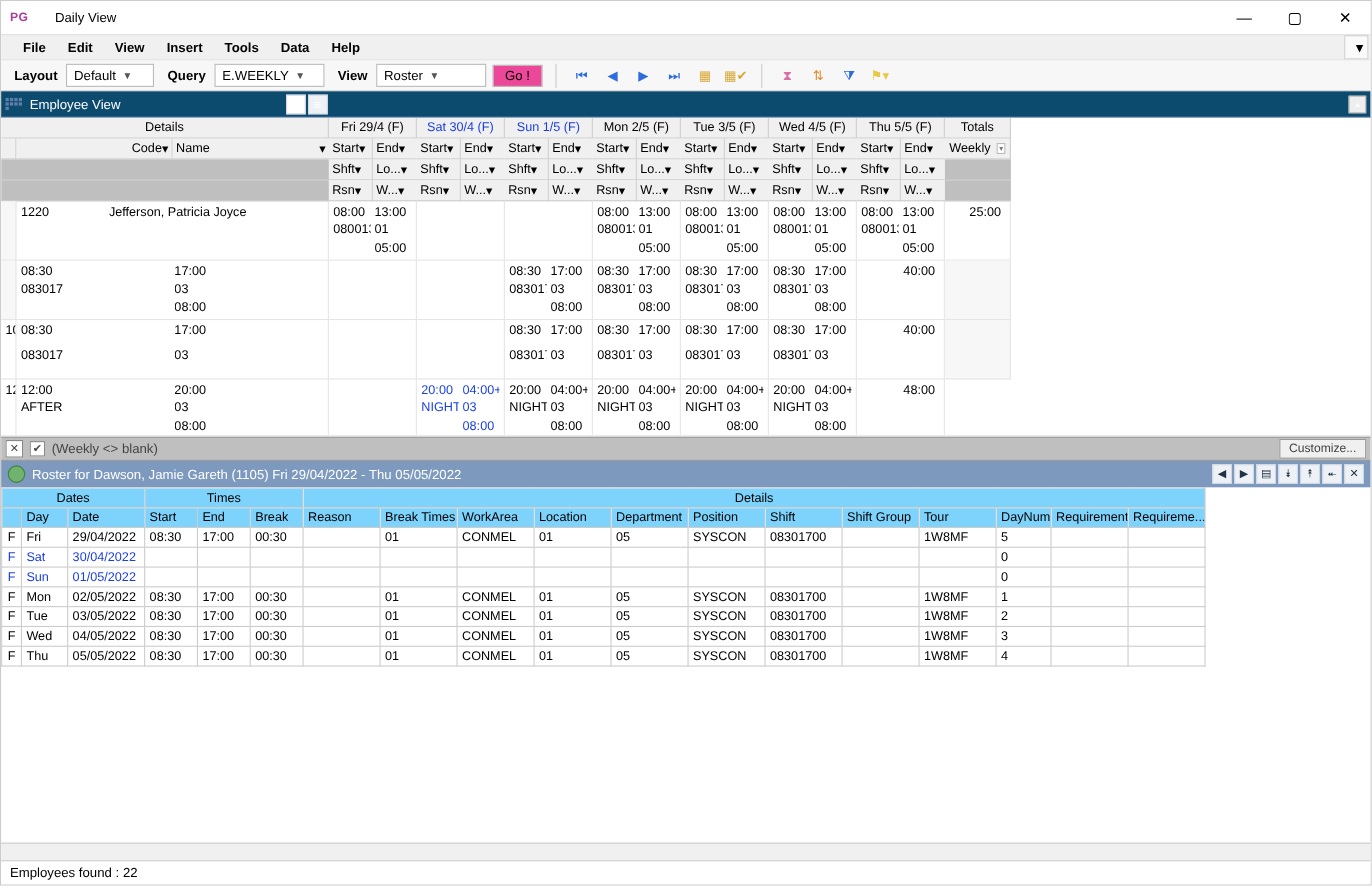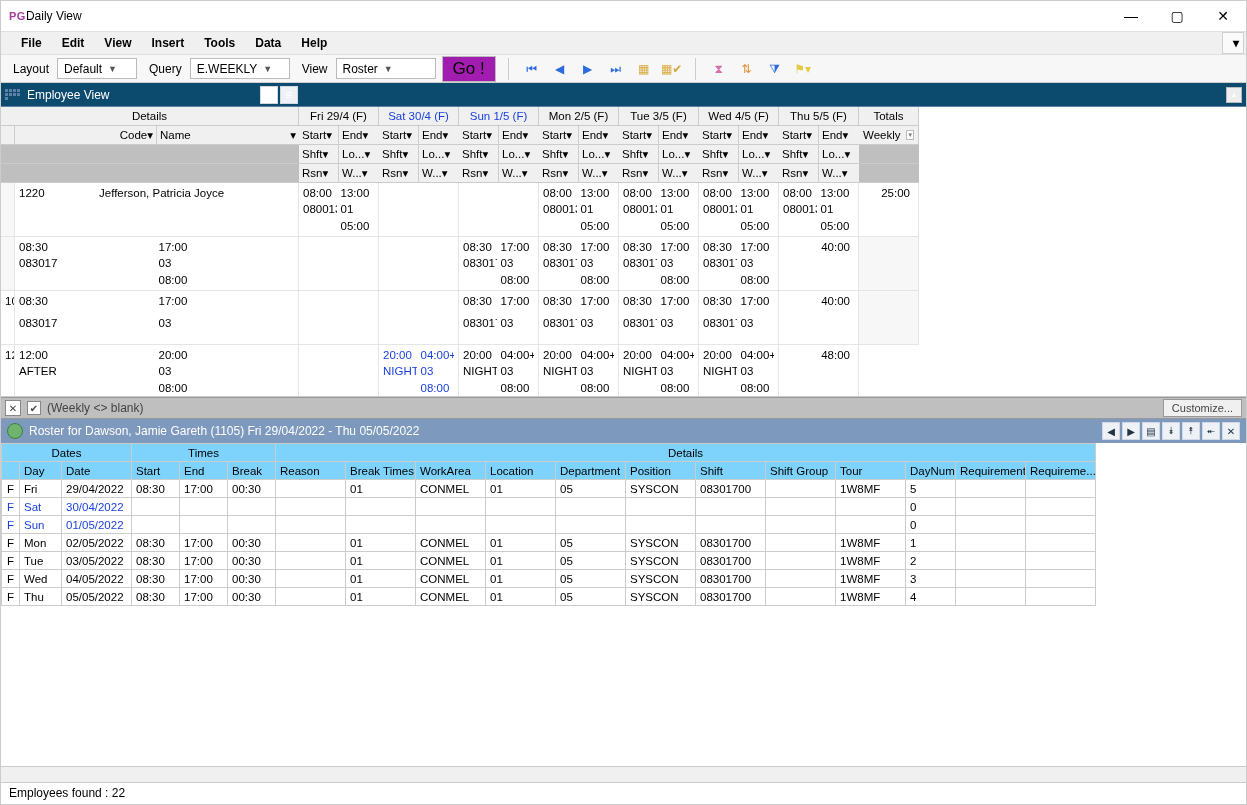--- a/index.html
+++ b/index.html
@@ -1,38 +1,38 @@
 <!DOCTYPE html>
 <html><head>
 <meta charset="utf-8">
 <style>
   * { box-sizing: border-box; }
   html, body { margin:0; padding:0; font-family: "Segoe UI", Tahoma, sans-serif; font-size:12px; color:#000; background:#fff; }
   body { width:1247px; height:805px; border:1px solid #ccc; display:flex; flex-direction:column; overflow:hidden; }
 
   
   .titlebar { height:30px; display:flex; align-items:center; padding:0 0 0 8px; background:#fff; }
-  .titlebar .logo { color:#a63c9c; font-weight:700; font-size:11px; margin-right:0; letter-spacing:0.5px;}
+  .titlebar .logo { color:#a63c9c; font-weight:700; font-size:11px; margin-right:24px; letter-spacing:0.5px;}
   .titlebar .title { font-size:12px; }
   .titlebar .spacer { flex:1; }
   .win-btn { width:46px; height:30px; display:flex; align-items:center; justify-content:center; font-family:inherit; font-size:14px; }
 
   
   .menubar { height:24px; background:#f0f0f0; border-top:1px solid #e0e0e0; border-bottom:1px solid #e0e0e0; display:flex; align-items:center; padding-left:10px; gap:0; }
   .menubar span { padding:3px 10px; cursor:default;font-weight:bold; }
   .menubar .collapse { margin-left:auto; width:22px; text-align:center; border:1px solid #d0d0d0; background:#fafafa; margin-right:2px;}
 
   
   .toolbar { height:28px; background:#f7f7f7; border-bottom:1px solid #d0d0d0; display:flex; align-items:center; padding:0 6px; gap:6px; }
-  .tlabel { margin:0 2px 0 6px; }
+  .tlabel { margin:0 2px 0 6px;font-weight:bold; }
   .tcombo { display:flex; align-items:center; border:1px solid #bbb; background:#fff; height:21px; padding:0 4px 0 6px; min-width:80px; gap:6px; font-size:12px;}
   .tcombo .arrow { font-size:9px; color:#555; }
   .tdivider { width:1px; height:22px; background:#ccc; margin:0 6px; }
   .tbtn { width:22px; height:22px; display:flex; align-items:center; justify-content:center; border:1px solid transparent; }
-  .go { padding:2px 10px; border:1px solid #bbb; background:#a21caf; font-size:17px;}
+  .go { padding:2px 10px; border:1px solid #bbb; background:#ec4899; font-size:12px;}
 
   
   .icon-blue { color:#2d6cdf; }
   .icon-pink { color:#d86fa8; }
   .icon-orange{ color:#e08c2b; }
   .icon-cal { color:#d8a93a;}
   .icon-yellow{ color:#e6c946;}
 
   
   .sectionbar { height:24px; background:#0c4a6e; color:#fff; display:flex; align-items:center; padding:0 4px; font-size:12px; border-bottom:1px solid #5f7ea8;}

